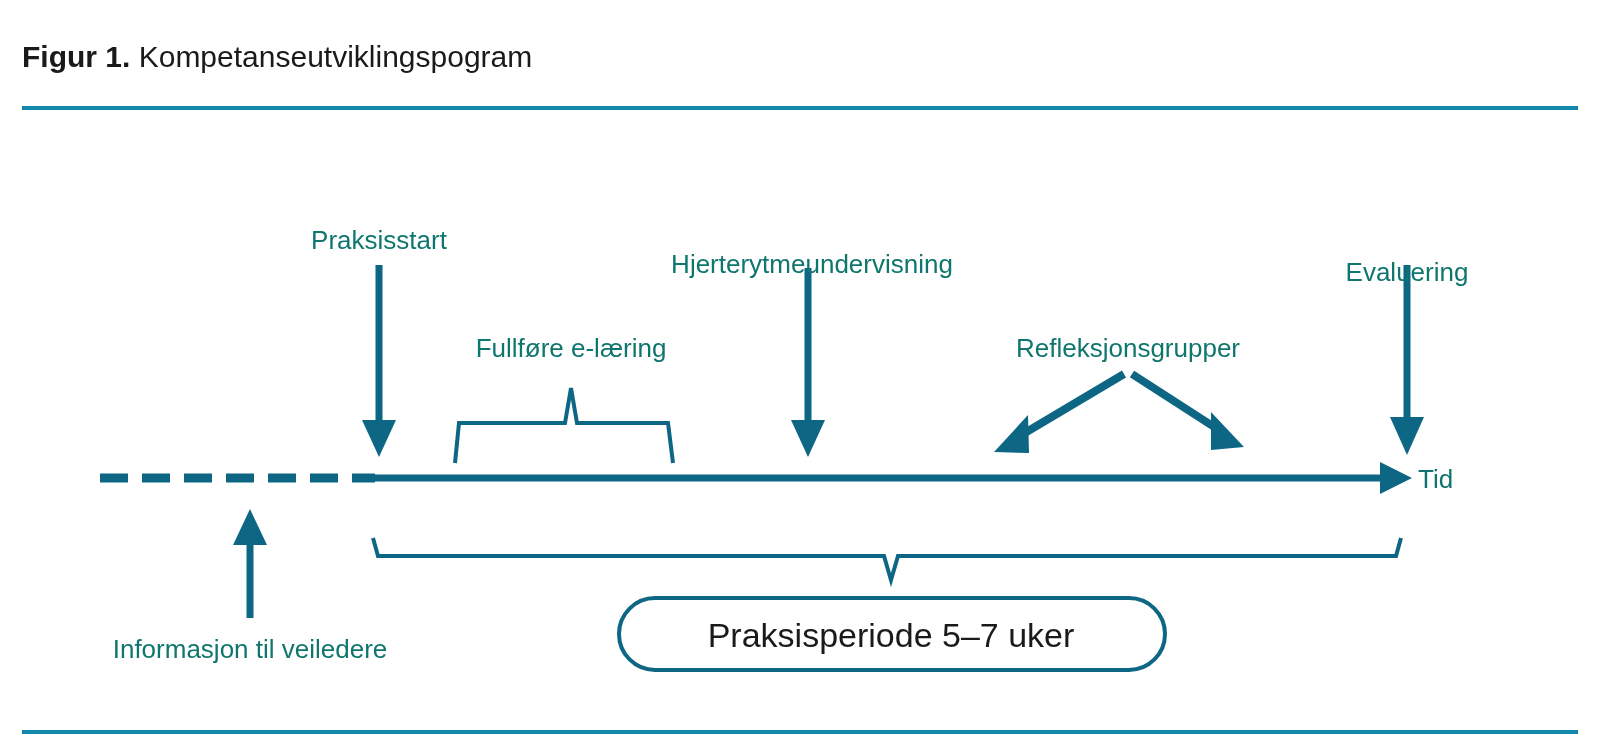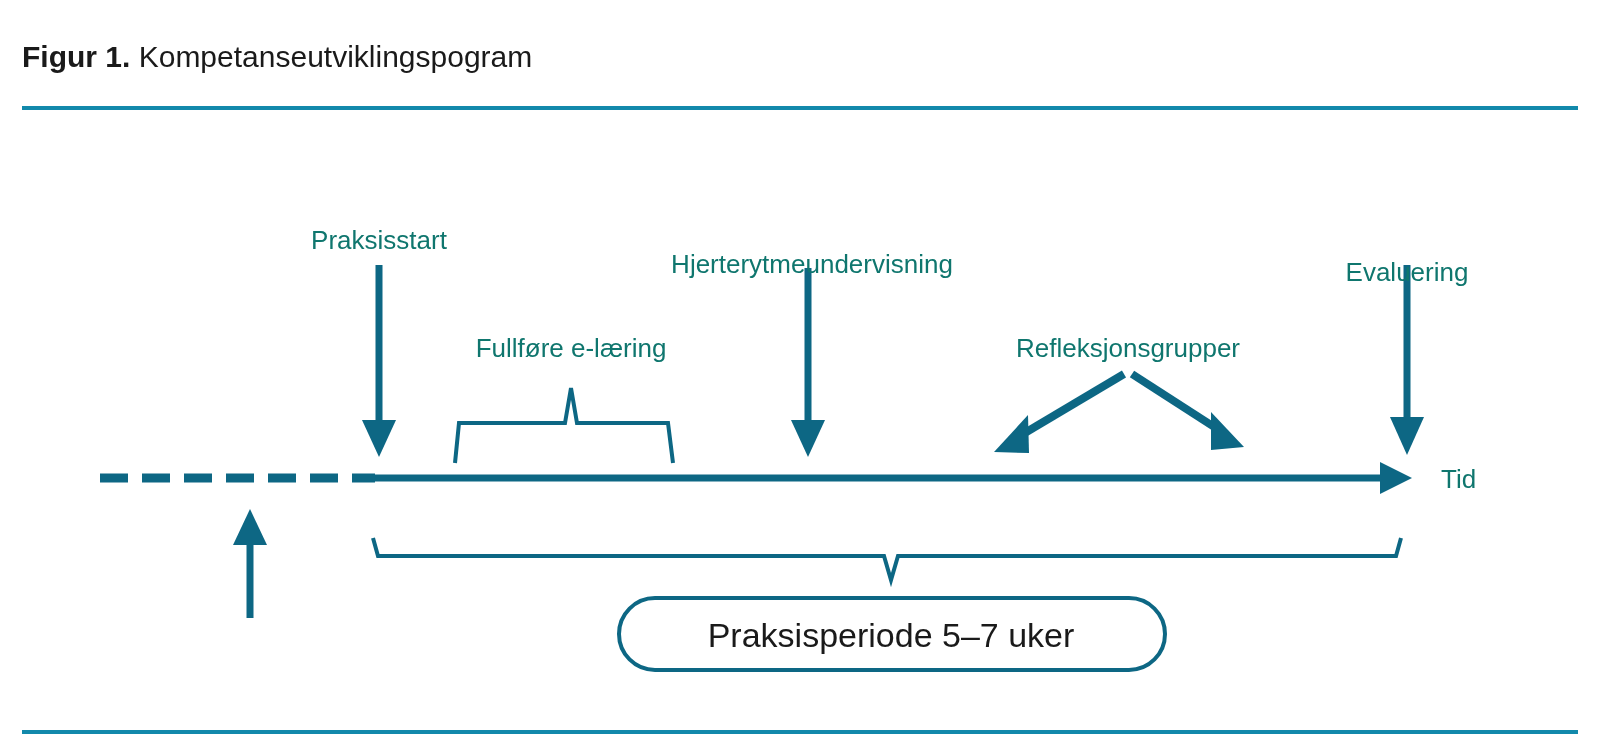--- a/index.html
+++ b/index.html
@@ -68,21 +68,21 @@
   }
   .lbl-center {
     transform: translateX(-50%);
   }
 
   .lbl-praksisstart      { left: 379px;  top: 225px; }
   .lbl-hjerterytme       { left: 812px;  top: 225px; margin-top: 24px; }
   .lbl-evaluering        { left: 1407px; top: 225px; margin-top: 32px; }
   .lbl-elaering          { left: 571px;  top: 333px; }
   .lbl-refleksjon        { left: 1128px; top: 333px; }
-  .lbl-tid               { left: 1418px; top: 464px; margin-left: 23px; }
+  .lbl-tid               { left: 1418px; top: 464px; }
   .lbl-veiledning        { left: 921px;  top: 500px; }
   .lbl-informasjon       { left: 250px;  top: 634px; }
 
   .pill-text {
     position: absolute;
     left: 891px;
     top: 620px;
     transform: translateX(-50%);
     font-size: 34px;
     line-height: 30px;
@@ -160,19 +160,20 @@
   <div class="lbl lbl-center lbl-praksisstart">Praksisstart</div>
 
   <div class="lbl lbl-center lbl-hjerterytme">Hjerterytmeundervisning</div>
 
   <div class="lbl lbl-center lbl-evaluering">Evaluering</div>
 
   <div class="lbl lbl-center lbl-refleksjon">Refleksjonsgrupper</div>
 
   <div class="lbl lbl-center lbl-elaering">Fullføre e-læring</div>
 
+  <div class="lbl lbl-center lbl-informasjon">Informasjon til veiledere</div>
 
   <div class="lbl lbl-tid">Tid</div>
 
 
   <div class="pill-text">Praksisperiode 5–7 uker</div>
 
 </div>
 
 </body></html>

